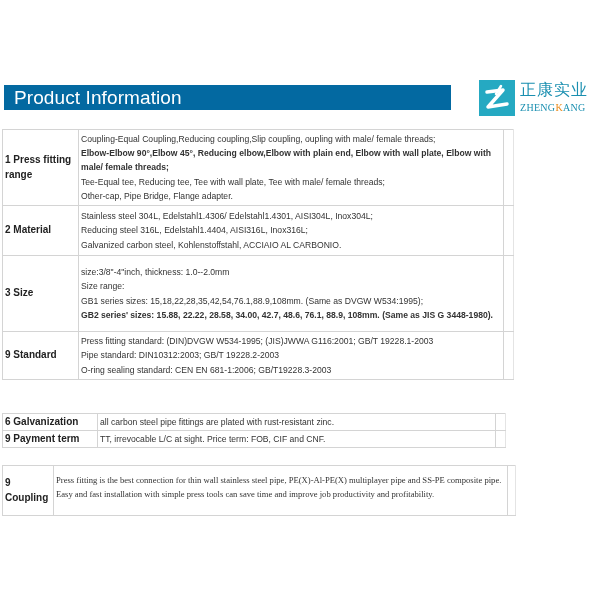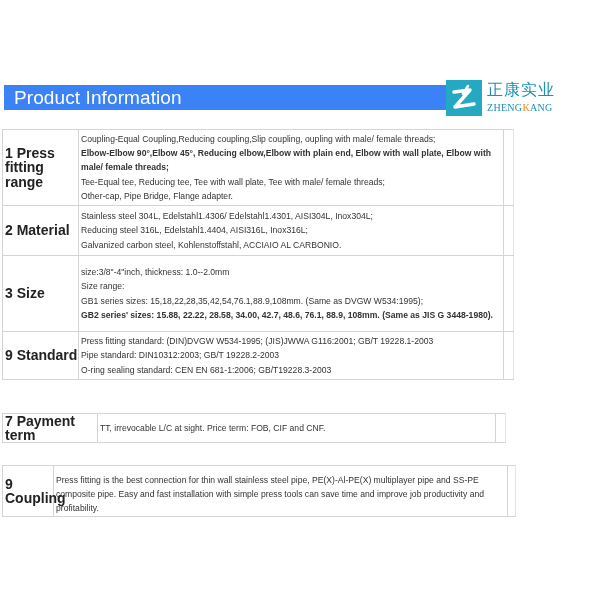--- a/index.html
+++ b/index.html
@@ -1,49 +1,49 @@
 <!DOCTYPE html>
 <html><head>
   <meta charset="utf-8">
   <style>
     * { box-sizing: border-box; margin: 0; padding: 0; }
     html, body { width: 600px; height: 600px; background: #ffffff; overflow: hidden; }
     body { position: relative; font-family: "Liberation Sans", sans-serif; color: #333333; }
 
     .header-bar {
       position: absolute; left: 4px; top: 85px; width: 447px; height: 25px;
-      background: #3b82f6;
+      background: #0369a1;
     }
     .header-title {
       position: absolute; left: 10px; top: 1px;
       font-size: 19px; color: #ffffff; font-weight: normal; letter-spacing: 0.1px;
       line-height: 23px;
     }
 
-    .logo { position: absolute; left: 446px; top: 80px; width: 120px; height: 36px; }
+    .logo { position: absolute; left: 479px; top: 80px; width: 120px; height: 36px; }
     .logo-mark {
       position: absolute; left: 0; top: 0; width: 36px; height: 36px; background: #25a9c2;
     }
     .logo-mark svg { position: absolute; left: 0; top: 0; }
     .logo-cn {
       position: absolute; left: 41px; top: 0px; font-size: 16px; color: #1a8fb0;
       font-family: "DejaVu Sans", sans-serif; letter-spacing: 1px; line-height: 20px;
     }
     .logo-en {
       position: absolute; left: 41px; top: 21px; font-size: 10px; color: #1a8fb0;
       font-family: Liberation Serif, serif; letter-spacing: 0.3px; line-height: 13px;
     }
     .logo-en .k { color: #e88a1a; }
 
     table { border-collapse: collapse; position: absolute; table-layout: fixed; }
     td {
       border: 1px solid #d4d4d4; font-size: 8.6px; line-height: 14.2px; vertical-align: middle;
       color: #333333;
     }
-    td.label { font-weight: bold; font-size: 14px; padding-left: 2px; color: #222222; }
+    td.label { font-weight: bold; font-size: 10px; padding-left: 2px; color: #222222; }
     td.content { padding-left: 2px; padding-right: 2px; }
     td.spacer { border-left: 1px solid #e4e4e4; border-right: 1px solid #e4e4e4; }
     .line { display: block; white-space: nowrap; }
     .wrap { display: block; font-weight: bold; }
 
     #t1 { left: 2px; top: 129px; width: 511px; }
     #t2 { left: 2px; top: 413px; width: 503px; }
     #t3 { left: 2px; top: 465px; width: 513px; }
   </style>
 </head>
@@ -112,37 +112,42 @@
 </tbody>
   </table>
 
 <table id="t2">
   <colgroup>
       <col style="width:95px">
       <col style="width:398px">
       <col style="width:10px">
     </colgroup>
   <tbody>
+      <tr style="height:17px">
+    <td class="label">6 Galvanization</td>
+    <td class="content">all carbon steel pipe fittings are plated with rust-resistant zinc.</td>
+    <td class="spacer"></td>
+  </tr>
   <tr style="height:17px">
-    <td class="label">7 Payment term</td>
+    <td class="label">9 Payment term</td>
     <td class="content">TT, irrevocable L/C at sight. Price term: FOB, CIF and CNF.</td>
     <td class="spacer"></td>
   </tr>
 </tbody>
   </table>
 
 <table id="t3">
   <colgroup>
       <col style="width:51px">
       <col style="width:454px">
       <col style="width:8px">
     </colgroup>
   <tbody>
       <tr style="height:50px">
     <td class="label">
       <span class="line">9</span>
       <span class="line">Coupling</span>
     </td>
-    <td class="content" style="vertical-align: top; padding-top: 7px;">Press fitting is the best connection for thin wall stainless steel pipe, PE(X)-Al-PE(X) multiplayer pipe and SS-PE composite pipe. Easy and fast installation with simple press tools can save time and improve job productivity and profitability.</td>
+    <td class="content" style="vertical-align: top; padding-top: 7px; font-family: Liberation Serif, serif;">Press fitting is the best connection for thin wall stainless steel pipe, PE(X)-Al-PE(X) multiplayer pipe and SS-PE composite pipe. Easy and fast installation with simple press tools can save time and improve job productivity and profitability.</td>
     <td class="spacer"></td>
   </tr>
 </tbody>
   </table>
 
 </body></html>

